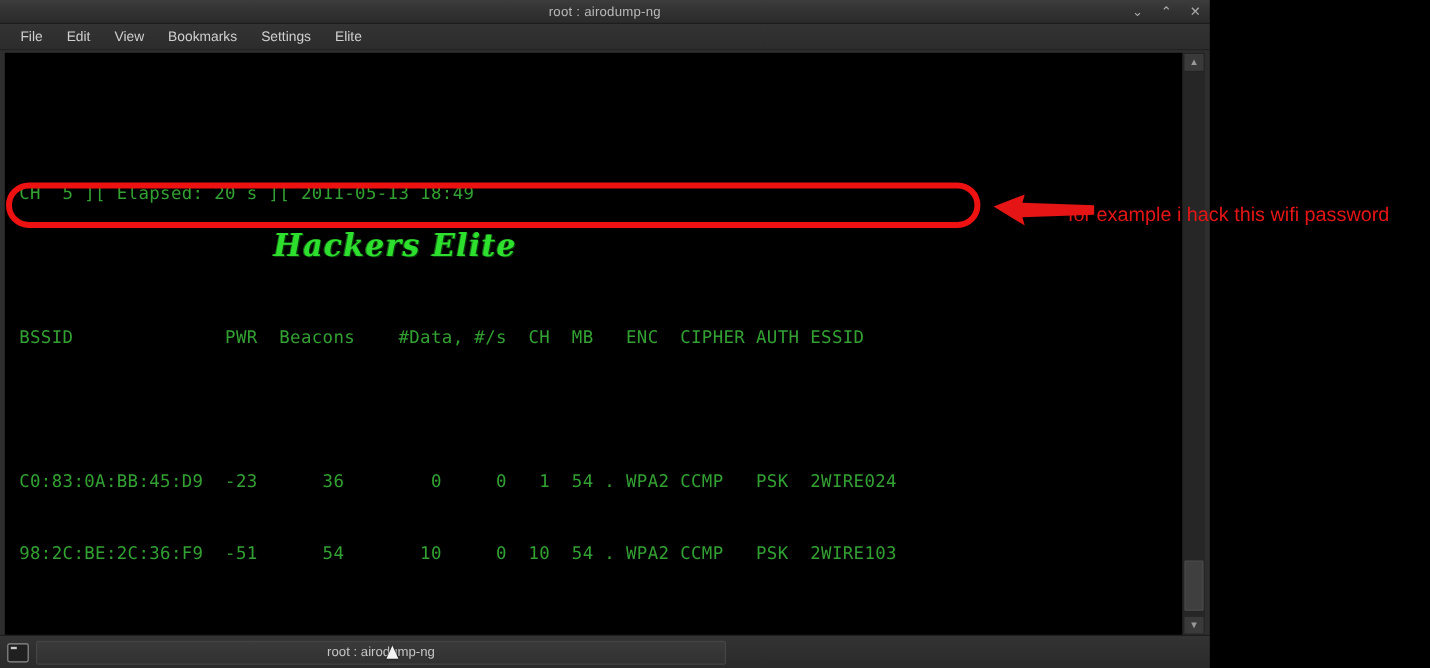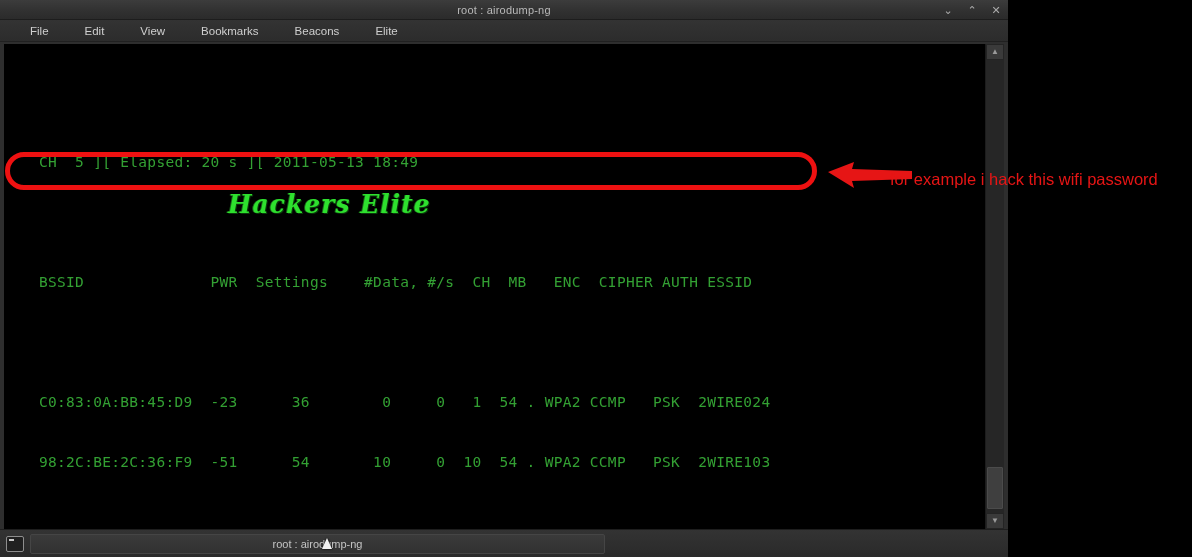--- a/index.html
+++ b/index.html
@@ -34,42 +34,42 @@
   }
   .wincontrols span{
     font-size:11px; color:#aaa; line-height:1; cursor:default;
     width:12px; text-align:center;
   }
 
   .menubar{
     height:22px; flex:0 0 22px;
     background:linear-gradient(to bottom,#333 0%,#2c2c2c 100%);
     border-bottom:1px solid #202020;
-    display:flex; align-items:center; padding-left:21px; gap:18px;
+    display:flex; align-items:center; padding-left:8px; gap:2px;
   }
   .menubar .mi{
     font-size:11.5px; color:#cfcfcf; padding:3px 9px; border-radius:2px;
   }
 
   
   .termwrap{
     flex:1 1 auto; display:flex; background:#2e2e2e;
     padding:2px 0 0 0; min-height:0;
   }
   .term{
     flex:1 1 auto; background:#000;
     margin:0 0 0 4px;
     position:relative; overflow:hidden;
     font-family:"DejaVu Sans Mono","Liberation Mono",monospace;
     font-size:14.5px; line-height:20px;
     color:#33a033; white-space:pre;
     padding:8px 0 0 12px;
     letter-spacing:0.3px;
   }
-  .term .line{ height:20px;margin-left:23px; }
+  .term .line{ height:20px; }
   .term .blank{ height:20px; }
 
   
   .scrollbar{
     flex:0 0 19px; width:19px; background:#2b2b2b;
     border-left:1px solid #1c1c1c;
     display:flex; flex-direction:column; position:relative;
     margin-right:4px;
   }
   .sb-btn{
@@ -154,31 +154,31 @@
       <span>⌃</span>
       <span>✕</span>
     </div>
   </div>
 
   <div class="menubar">
     <div class="mi">File</div>
     <div class="mi">Edit</div>
     <div class="mi">View</div>
     <div class="mi">Bookmarks</div>
-    <div class="mi">Beacons</div>
+    <div class="mi">Settings</div>
     <div class="mi">Elite</div>
   </div>
 
   <div class="termwrap">
 
     <div class="term">
       <div class="blank"></div>
       <div class="line">CH  5 ][ Elapsed: 20 s ][ 2011-05-13 18:49</div>
       <div class="blank"></div>
-      <div class="line">BSSID              PWR  Settings    #Data, #/s  CH  MB   ENC  CIPHER AUTH ESSID</div>
+      <div class="line">BSSID              PWR  Beacons    #Data, #/s  CH  MB   ENC  CIPHER AUTH ESSID</div>
       <div class="blank"></div>
       <div class="line">C0:83:0A:BB:45:D9  -23      36        0     0   1  54 . WPA2 CCMP   PSK  2WIRE024</div>
       <div class="line">98:2C:BE:2C:36:F9  -51      54       10     0  10  54 . WPA2 CCMP   PSK  2WIRE103</div>
       
       
       
       
       
       
       

